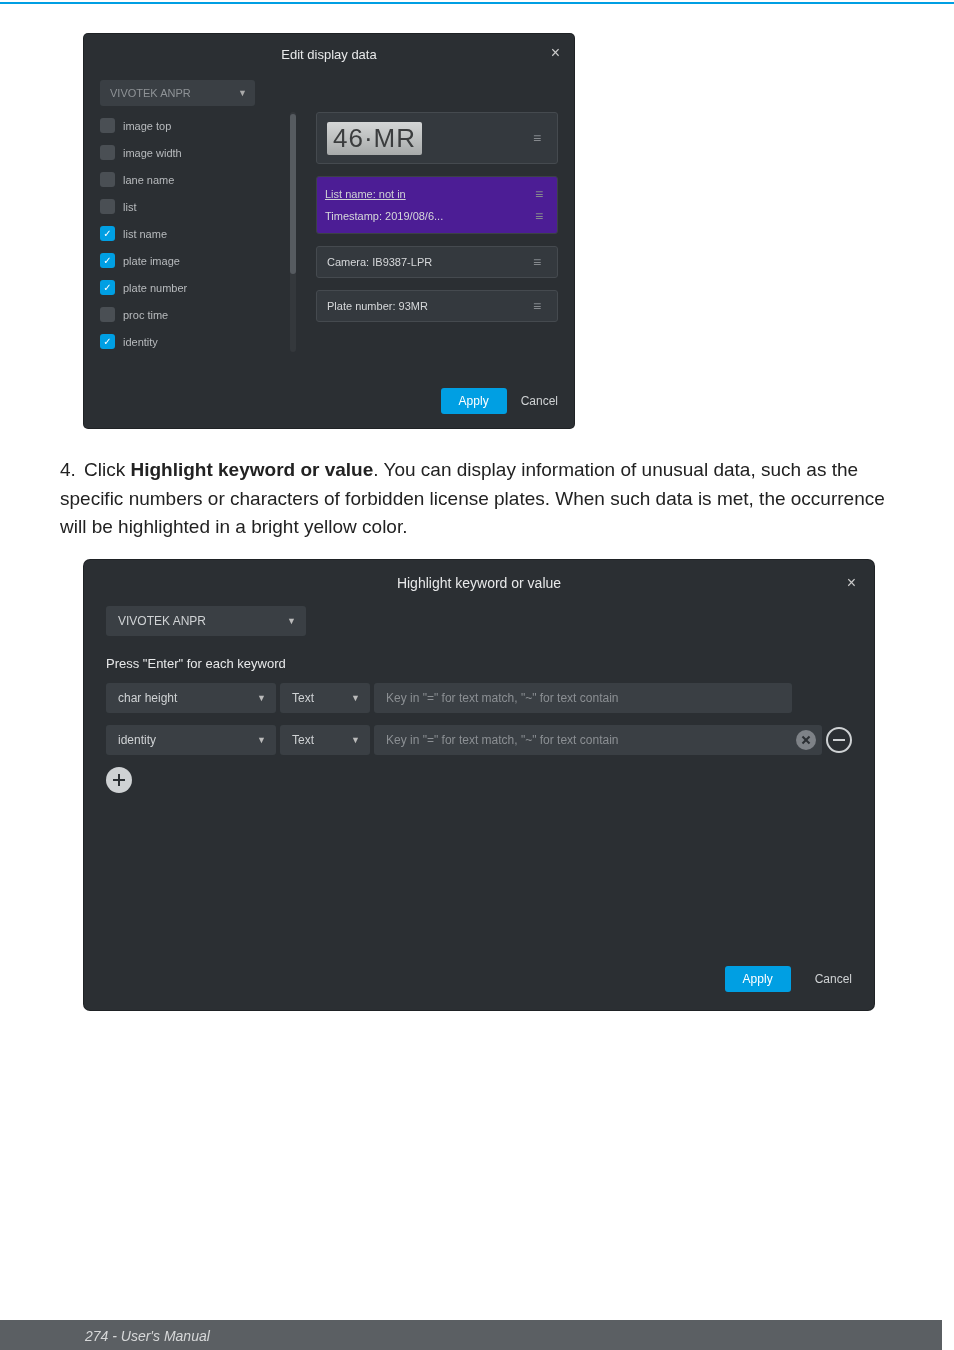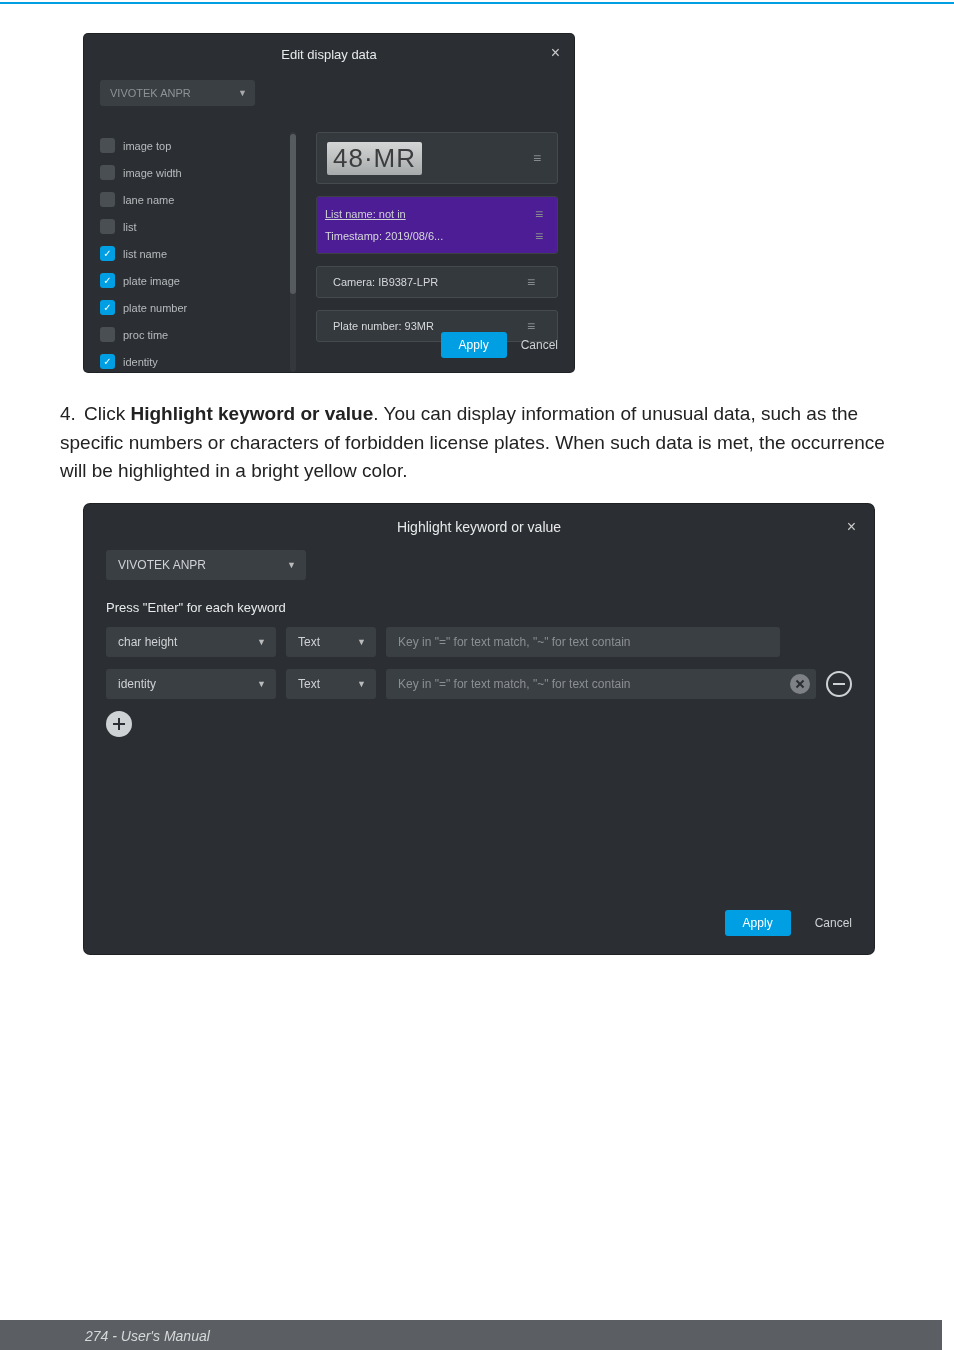--- a/index.html
+++ b/index.html
@@ -46,21 +46,21 @@
   }
   .para .num {
     display: inline-block;
     width: 24px;
   }
   .bold { font-weight: bold; }
 
   
   .shot1 {
     width: 490px;
-    height: 338px;
+    height: 394px;
     margin-left: 24px;
     margin-bottom: 28px;
     background: #2b2f33;
     border-radius: 4px;
     position: relative;
     color: #c9cacb;
     font-size: 12px;
     box-shadow: 0 0 0 1px #1f2225;
   }
   .shot1 .titlebar {
@@ -93,21 +93,21 @@
     position: relative;
   }
   .shot1 .caret {
     position: absolute;
     right: 8px;
     font-size: 9px;
     color: #aaa;
   }
   .shot1 .columns {
     display: flex;
-    margin-top: 26px;
+    margin-top: 6px;
     padding: 0 16px;
     height: 252px;
   }
   .shot1 .leftcol {
     width: 190px;
   }
   .shot1 .itemrow {
     display: flex;
     align-items: center;
     height: 27px;
@@ -193,21 +193,21 @@
     padding: 3px 0;
   }
   .shot1 .underline-link { text-decoration: underline; color: #cfd2d4; position:relative; }
   .shot1 .line-card {
     background: #34393e;
     border: 1px solid #454a4f;
     height: 32px;
     display:flex;
     align-items:center;
     justify-content:space-between;
-    padding: 0 16px;
+    padding: 0 10px;
     font-size: 11px;
     color:#d6d8da;
   }
   .shot1 .footer {
     position: absolute;
     bottom: 14px;
     right: 16px;
     display: flex;
     gap: 14px;
     align-items: center;
@@ -266,21 +266,21 @@
   }
   .shot2 .sel .caret { position:absolute; right:10px; font-size:9px; color:#bbb; }
   .shot2 .subtitle {
     font-size: 13px;
     color: #e8e9ea;
     margin: 20px 0 12px 0;
   }
   .shot2 .rule-row {
     display: flex;
     align-items: center;
-    gap: 10px;
+    gap: 4px;
     margin-bottom: 12px;
   }
   .shot2 .field-sel { width: 170px; }
   .shot2 .type-sel { width: 90px; }
   .shot2 .kw-input {
     flex: 1;
     height: 30px;
     background: #3a3f44;
     border-radius: 3px;
     display:flex;
@@ -399,21 +399,21 @@
               <span class="chk on">✓</span>
               <span>identity</span>
             </div>
         </div>
         <div class="rightcol">
           <div class="scroll-track">
               <div class="scroll-thumb"></div>
             </div>
           <div style="margin-left:14px;">
             <div class="preview-card preview-plate-card">
-              <span class="plate-num">48·MR</span>
+              <span class="plate-num">46·MR</span>
               <span class="drag-handle">≡</span>
             </div>
             <div class="preview-card">
               <div class="textrow">
                 <span class="underline-link">List name: not in</span>
                 <span class="drag-handle">≡</span>
               </div>
               <div class="textrow">
                 <span>Timestamp: 2019/08/6...</span>
                 <span class="drag-handle">≡</span>

